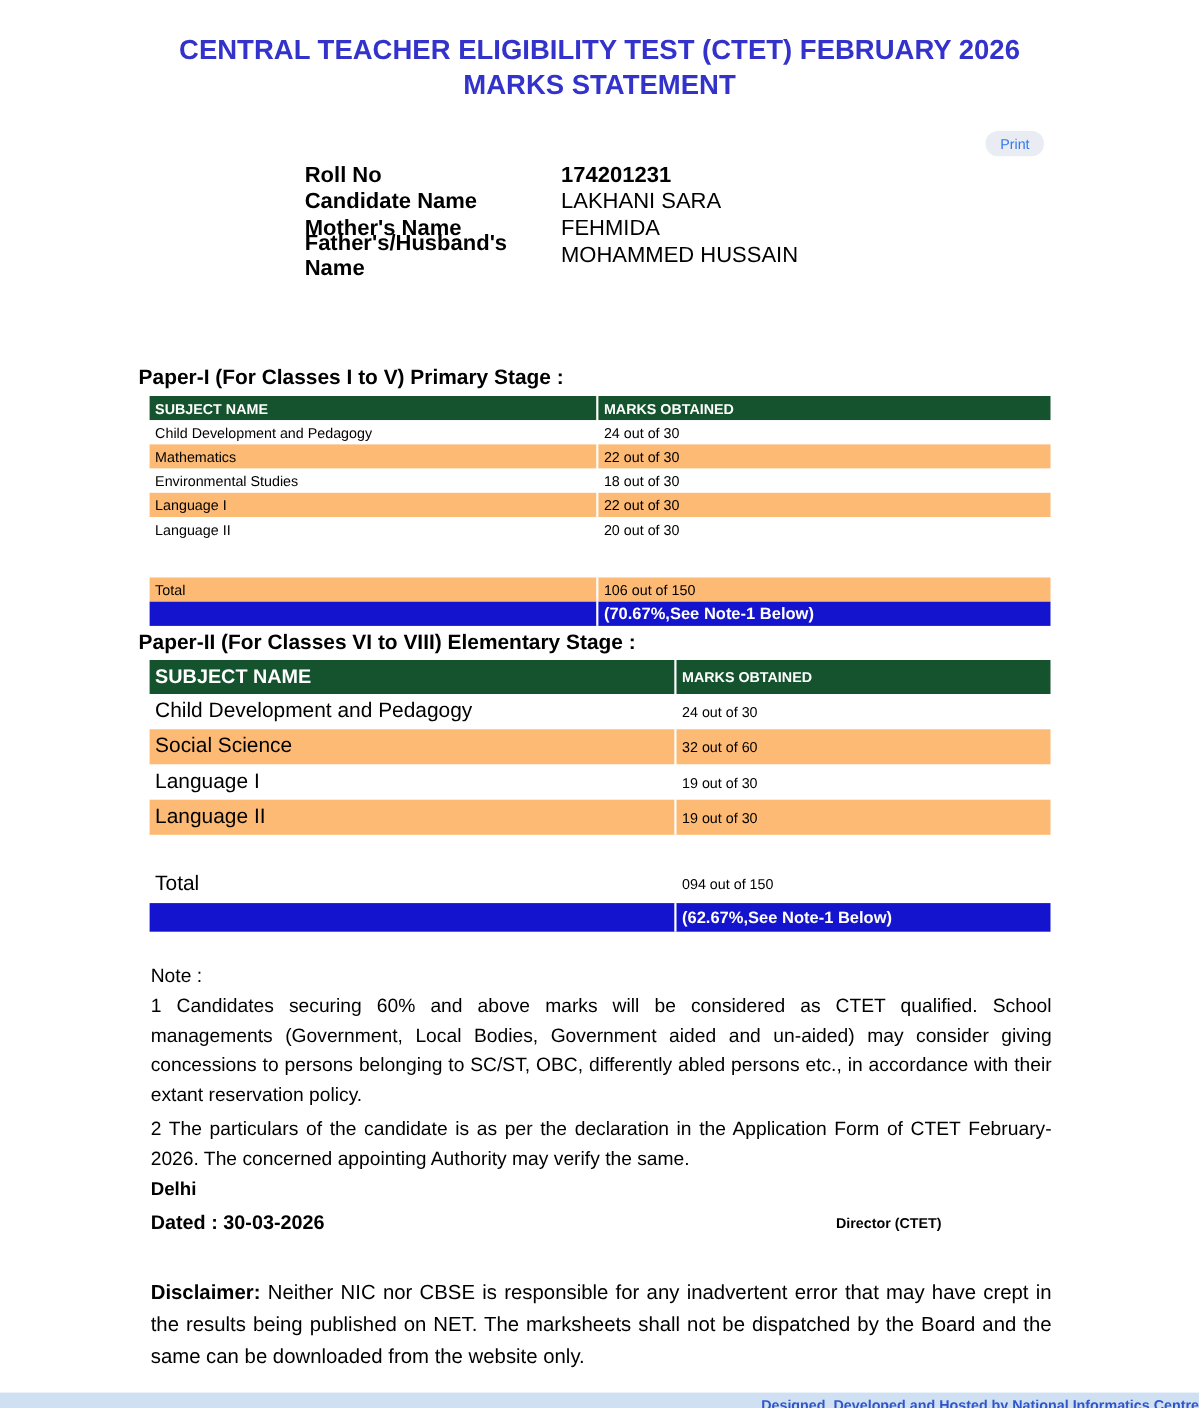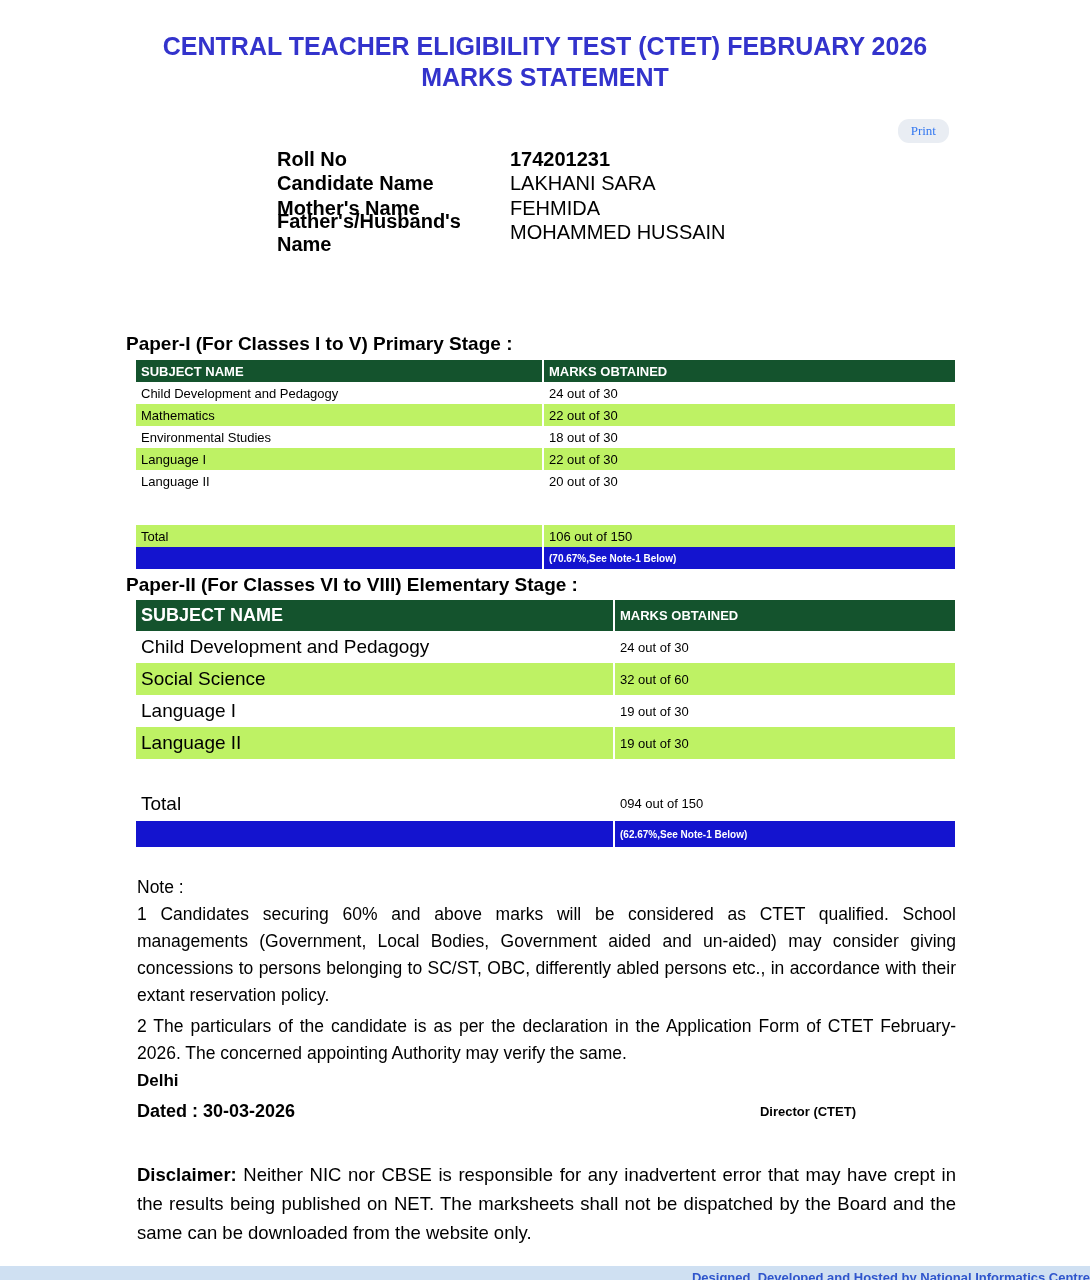--- a/index.html
+++ b/index.html
@@ -28,21 +28,21 @@
 
   
   .print-btn {
     position: absolute;
     top: 119px;
     right: 141px;
     background: #e9edf3;
     color: #3478f0;
     border: none;
     border-radius: 11px;
-    font-family: Liberation Serif, serif;
+    font-family: Liberation Sans, sans-serif;
     font-size: 13px;
     padding: 4px 13px;
     cursor: pointer;
   }
 
   
   .candidate {
     position: absolute;
     top: 147px;
     left: 277px;
@@ -79,30 +79,30 @@
   .thead { background: #14532d; color: #ffffff; font-weight: bold; }
   .tbl1 .trow { height: 22px; font-size: 13px; }
   .tbl2 .trow { height: 32px; }
   .tbl2 .thead { height: 31px; }
   .tbl2 .thead .c1 { font-size: 18px; }
   .tbl2 .thead .c2 { font-size: 13px; }
   .tbl2 .c1 { font-size: 19px; }
   .tbl2 .c2 { font-size: 13px; }
 
   .white { background: #ffffff; }
-  .stripe { background: #bef264; }
+  .stripe { background: #fdba74; }
 
   .tbl1 .gap-row { height: 33px; background: #ffffff; }
   .tbl2 .gap-row { height: 31px; background: #ffffff; }
   .tbl2 .total-row { height: 27px; }
   .tbl2 .gap-sm { height: 4px; background: #ffffff; }
   .pct-row { background: #1414cf; color: #ffffff; font-weight: bold; }
   .tbl1 .pct-row { height: 22px; }
   .tbl2 .pct-row { height: 26px; font-size: 13px; }
-  .pct-row .c2 { font-size: 10px; }
+  .pct-row .c2 { font-size: 15px; }
 
   
   .notes {
     position: absolute;
     top: 874px;
     left: 137px;
     width: 819px;
     font-size: 17.5px;
     line-height: 27px;
   }

